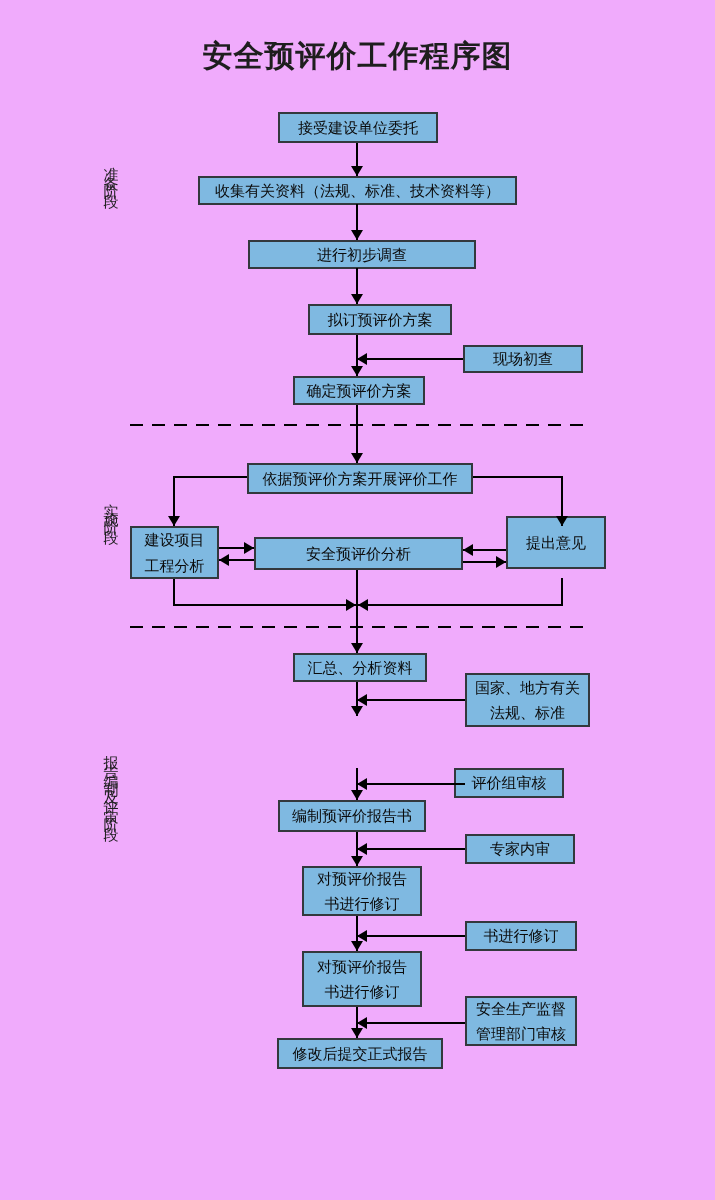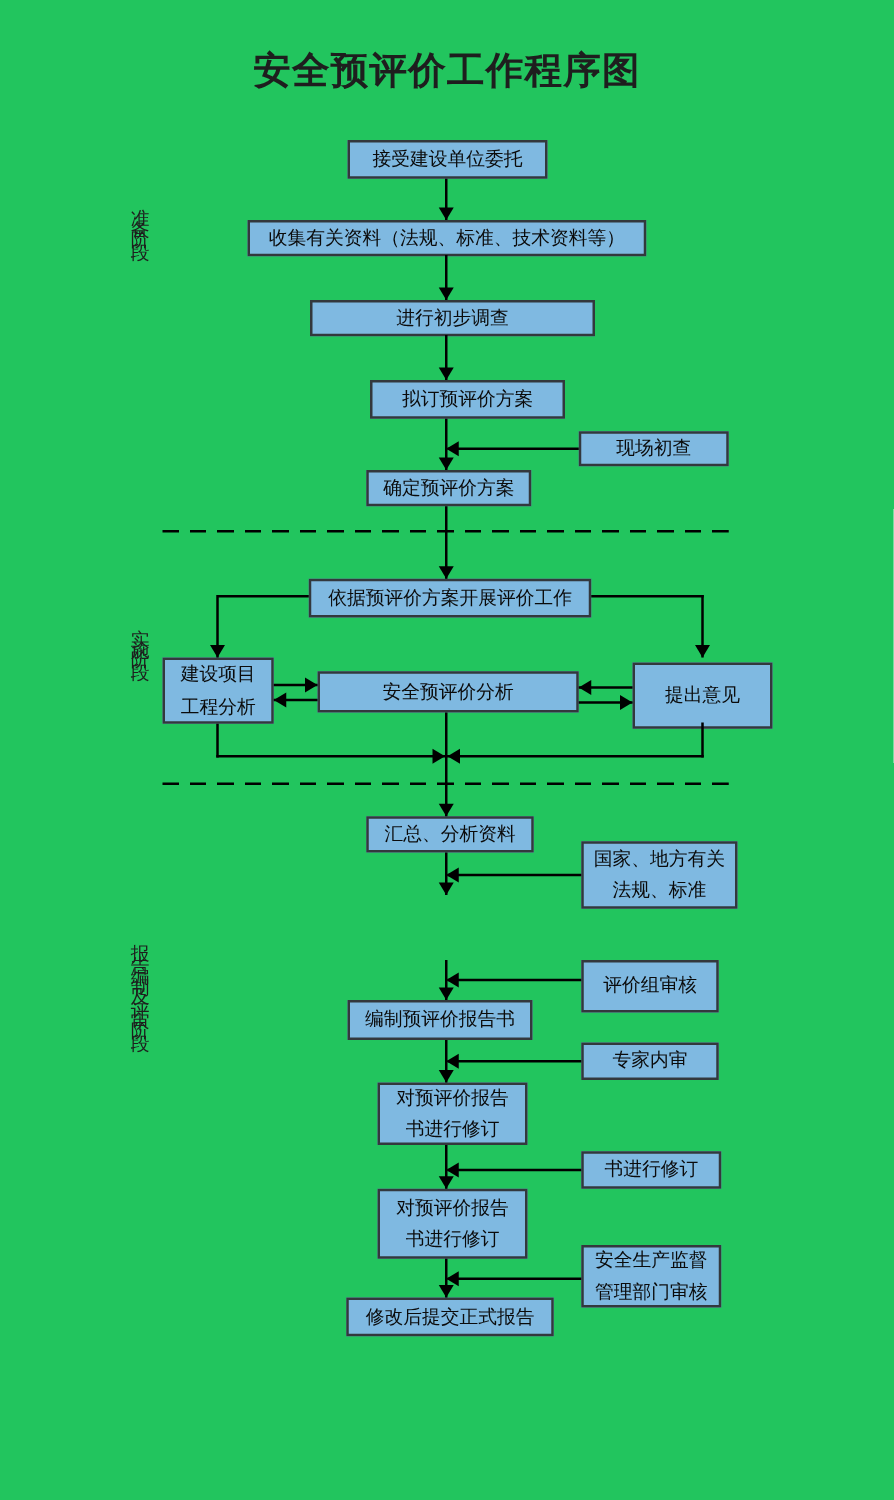--- a/index.html
+++ b/index.html
@@ -3,21 +3,21 @@
 <meta charset="utf-8">
 <style>
   :root{
     --box-fill:#7FB9E1;
     --box-border:#33383D;
     --line:#000000;
     --text:#0B0B0B;
   }
   html,body{margin:0;padding:0;background:#ffffff;}
   #canvas{
-    position:relative;width:715px;height:1200px;background:#22c55e;
+    position:relative;width:715px;height:1200px;background:#f0abfc;
     font-family:"Liberation Sans",sans-serif;color:var(--text);
     overflow:hidden;
   }
   .title{
     position:absolute;left:0;top:36px;width:715px;text-align:center;
     font-size:30px;font-weight:bold;color:#1E1E1E;letter-spacing:1px;
   }
   .fbox{
     position:absolute;box-sizing:border-box;
     background:var(--box-fill);border:2px solid var(--box-border);
@@ -49,32 +49,32 @@
   <div class="stage-label" style="top:155px">准备阶段</div>
   <div class="stage-label" style="top:491px">实施阶段</div>
   <div class="stage-label" style="top:743px">报告编制及评审阶段</div>
 
   <div class="dashed" style="left:130px;top:424px;width:453px"></div>
   <div class="dashed" style="left:130px;top:626px;width:453px"></div>
 
   <div class="fbox" style="left:278px;top:112px;width:160px;height:31px">接受建设单位委托</div>
   <div class="fbox" style="left:198px;top:176px;width:319px;height:29px">收集有关资料（法规、标准、技术资料等）</div>
   <div class="fbox" style="left:248px;top:240px;width:228px;height:29px">进行初步调查</div>
-  <div class="fbox" style="left:296px;top:304px;width:156px;height:31px">拟订预评价方案</div>
+  <div class="fbox" style="left:308px;top:304px;width:144px;height:31px">拟订预评价方案</div>
   <div class="fbox" style="left:463px;top:345px;width:120px;height:28px">现场初查</div>
   <div class="fbox" style="left:293px;top:376px;width:132px;height:29px">确定预评价方案</div>
   <div class="fbox" style="left:247px;top:463px;width:226px;height:31px">依据预评价方案开展评价工作</div>
   <div class="fbox" style="left:130px;top:526px;width:89px;height:53px">建设项目
 工程分析</div>
   <div class="fbox" style="left:254px;top:537px;width:209px;height:33px">安全预评价分析</div>
-  <div class="fbox" style="left:506px;top:530px;width:112px;height:53px">提出意见</div>
+  <div class="fbox" style="left:506px;top:516px;width:100px;height:53px">提出意见</div>
   <div class="fbox" style="left:293px;top:653px;width:134px;height:29px">汇总、分析资料</div>
   <div class="fbox" style="left:465px;top:673px;width:125px;height:54px">国家、地方有关
 法规、标准</div>
-  <div class="fbox" style="left:465px;top:768px;width:110px;height:42px">评价组审核</div>
+  <div class="fbox" style="left:454px;top:768px;width:110px;height:30px">评价组审核</div>
   <div class="fbox" style="left:278px;top:800px;width:148px;height:32px">编制预评价报告书</div>
   <div class="fbox" style="left:465px;top:834px;width:110px;height:30px">专家内审</div>
   <div class="fbox" style="left:302px;top:866px;width:120px;height:50px">对预评价报告
 书进行修订</div>
   <div class="fbox" style="left:465px;top:921px;width:112px;height:30px">书进行修订</div>
   <div class="fbox" style="left:302px;top:951px;width:120px;height:56px">对预评价报告
 书进行修订</div>
   <div class="fbox" style="left:465px;top:996px;width:112px;height:50px">安全生产监督
 管理部门审核</div>
   <div class="fbox" style="left:277px;top:1038px;width:166px;height:31px">修改后提交正式报告</div>

